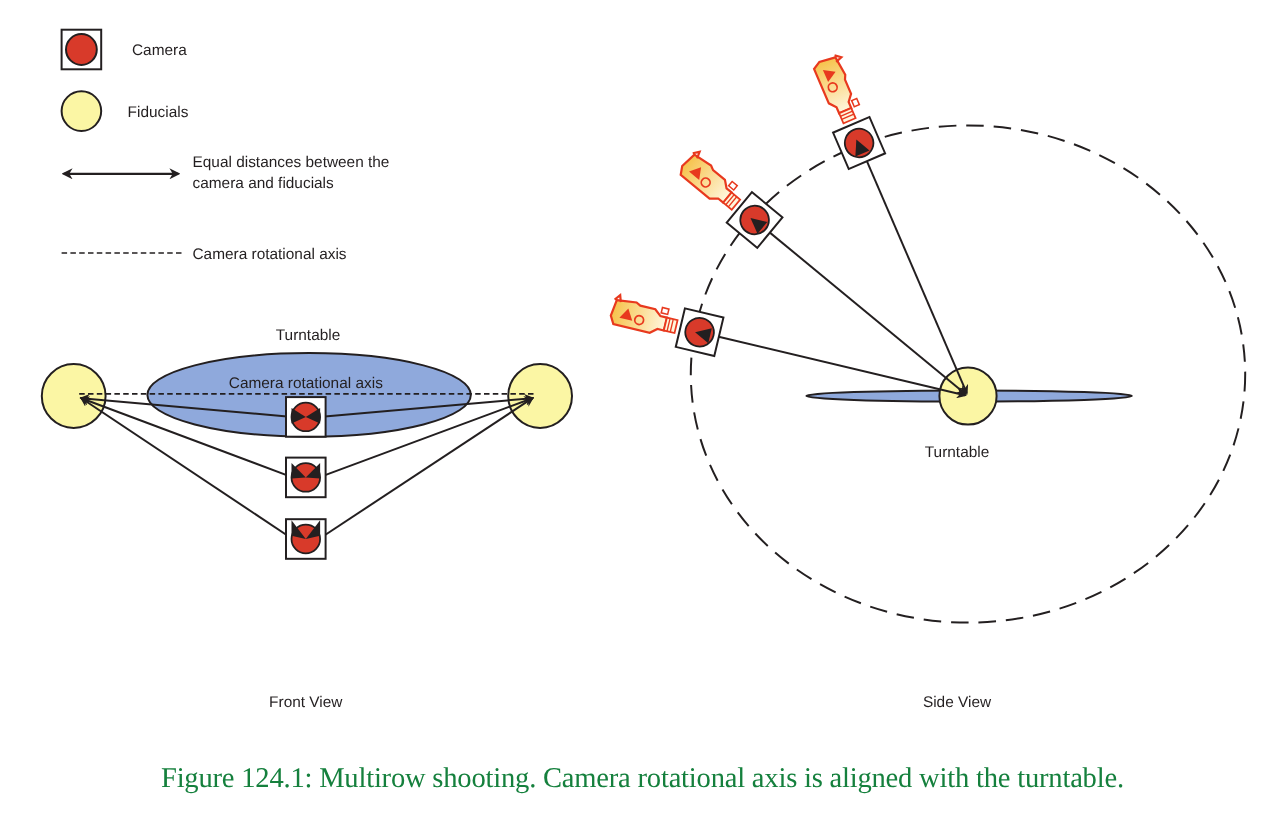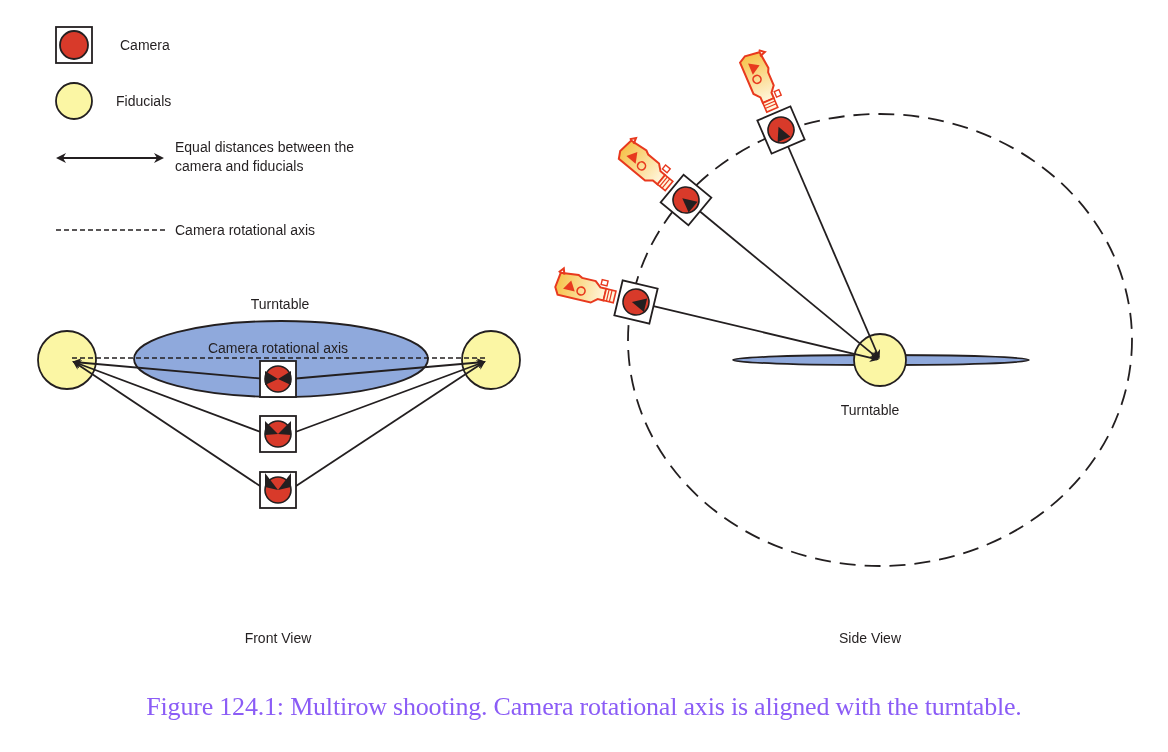--- a/index.html
+++ b/index.html
@@ -1,20 +1,20 @@
 <!DOCTYPE html>
 <html><head>
 <meta charset="utf-8">
 <style>
   html, body { margin: 0; padding: 0; background: #ffffff; }
   body { width: 1168px; height: 752px; position: relative; overflow: hidden; }
   #fig { position: absolute; left: 0; top: 0; }
   .lbl { font-family: "Liberation Sans", sans-serif; font-size: 14px; fill: #231f20; }
   .caption { position: absolute; left: 0; width: 1168px; top: 692px; text-align: center;
-             font-family: "Liberation Serif", serif; font-size: 26px; color: #8b5cf6; white-space: nowrap; letter-spacing: -0.2px; }
+             font-family: "Liberation Serif", serif; font-size: 26px; color: #15803d; white-space: nowrap; letter-spacing: -0.2px; }
 </style>
 </head>
 <body>
 
 <svg id="fig" width="1168" height="752" viewBox="0 0 1168 752">
   <defs>
     <marker id="ah" viewBox="0 0 10 10" refX="8" refY="5" markerWidth="5" markerHeight="5" orient="auto-start-reverse" markerUnits="strokeWidth">
       <path d="M0,0 L10,5 L0,10 L3,5 z" fill="#231f20"></path>
     </marker>
     <linearGradient id="camgrad" x1="0" y1="0" x2="1" y2="0">

